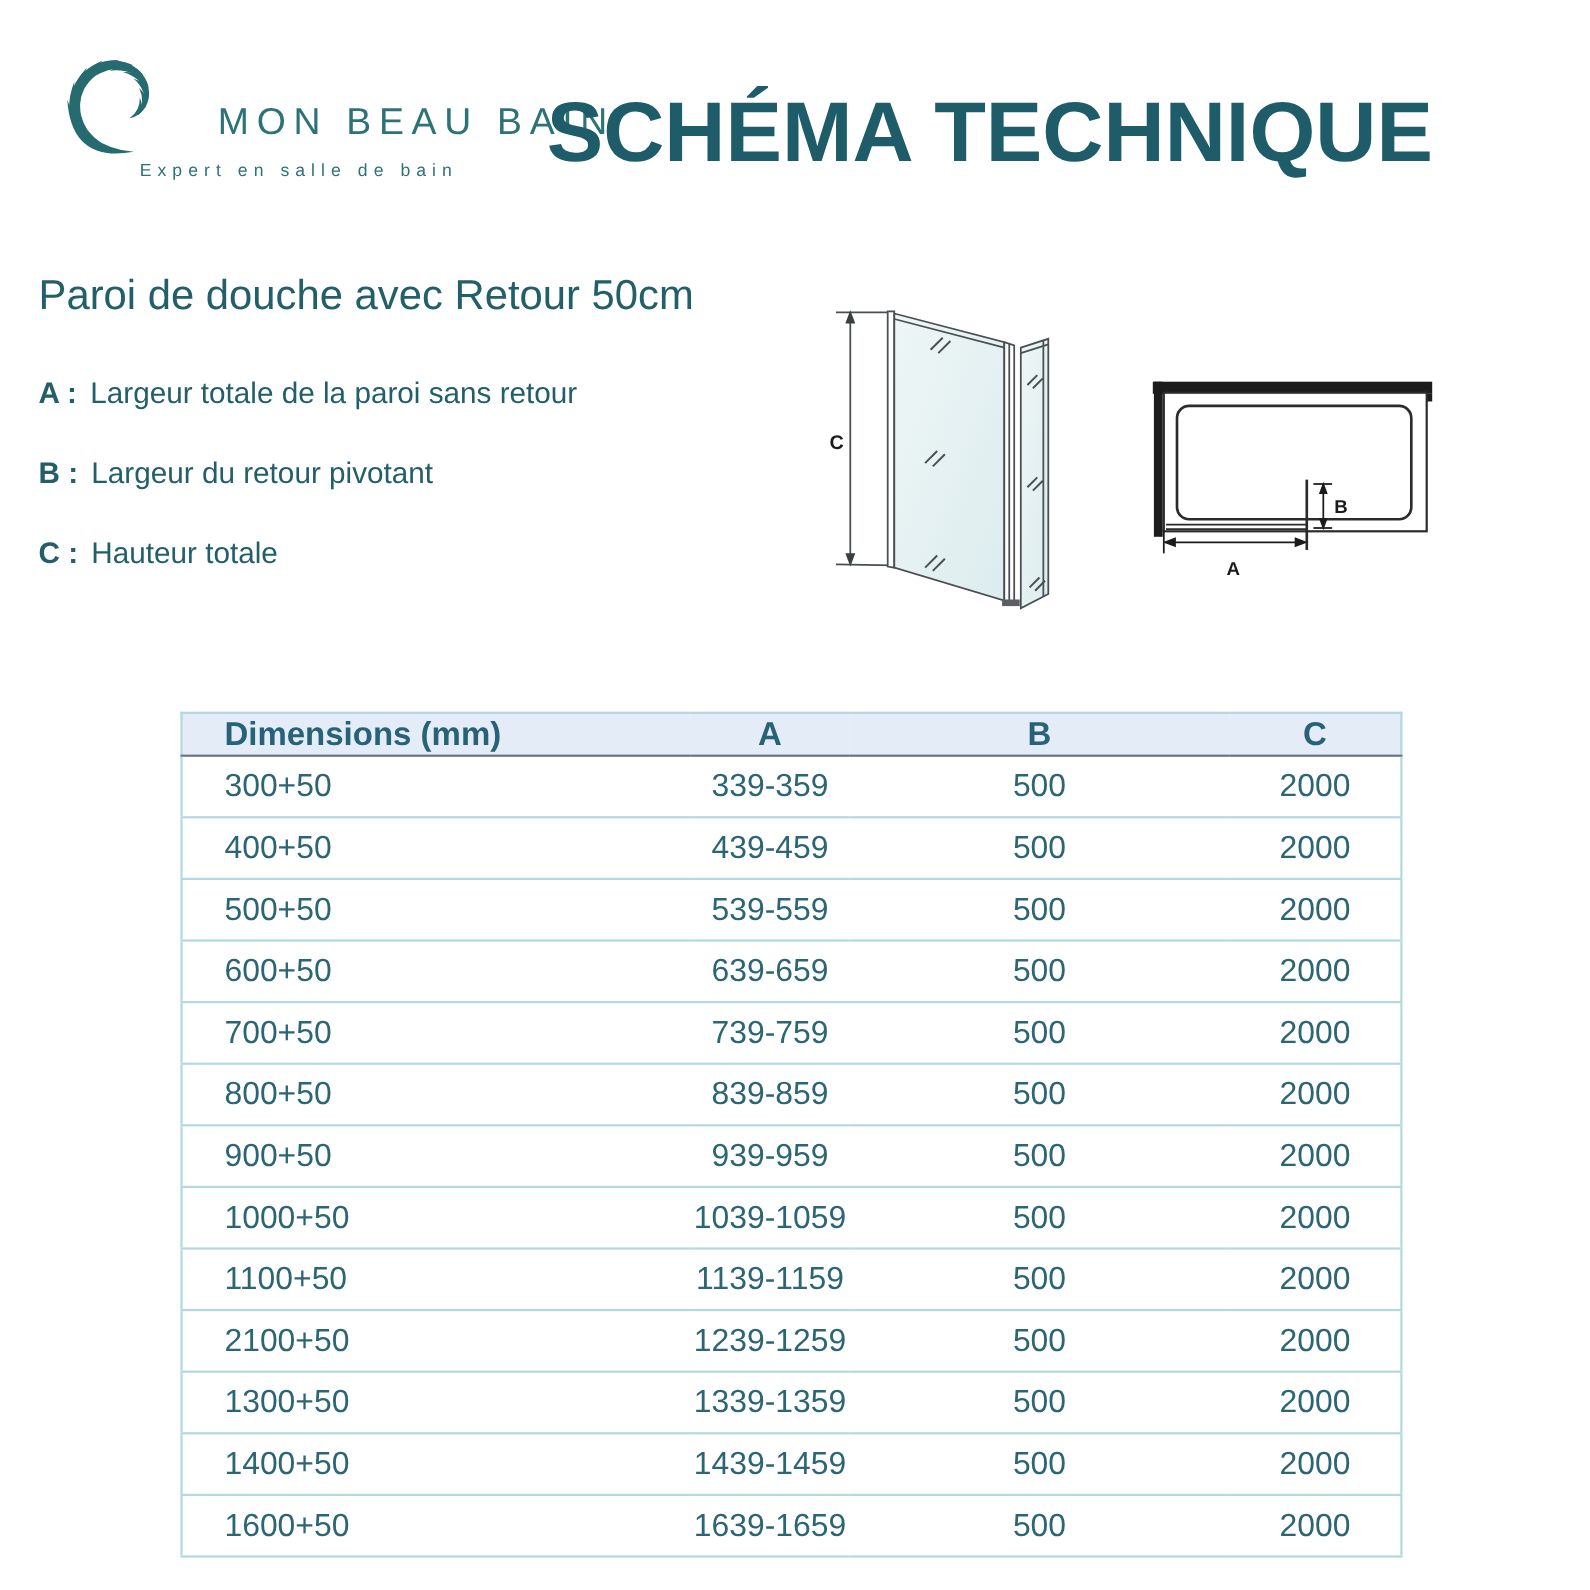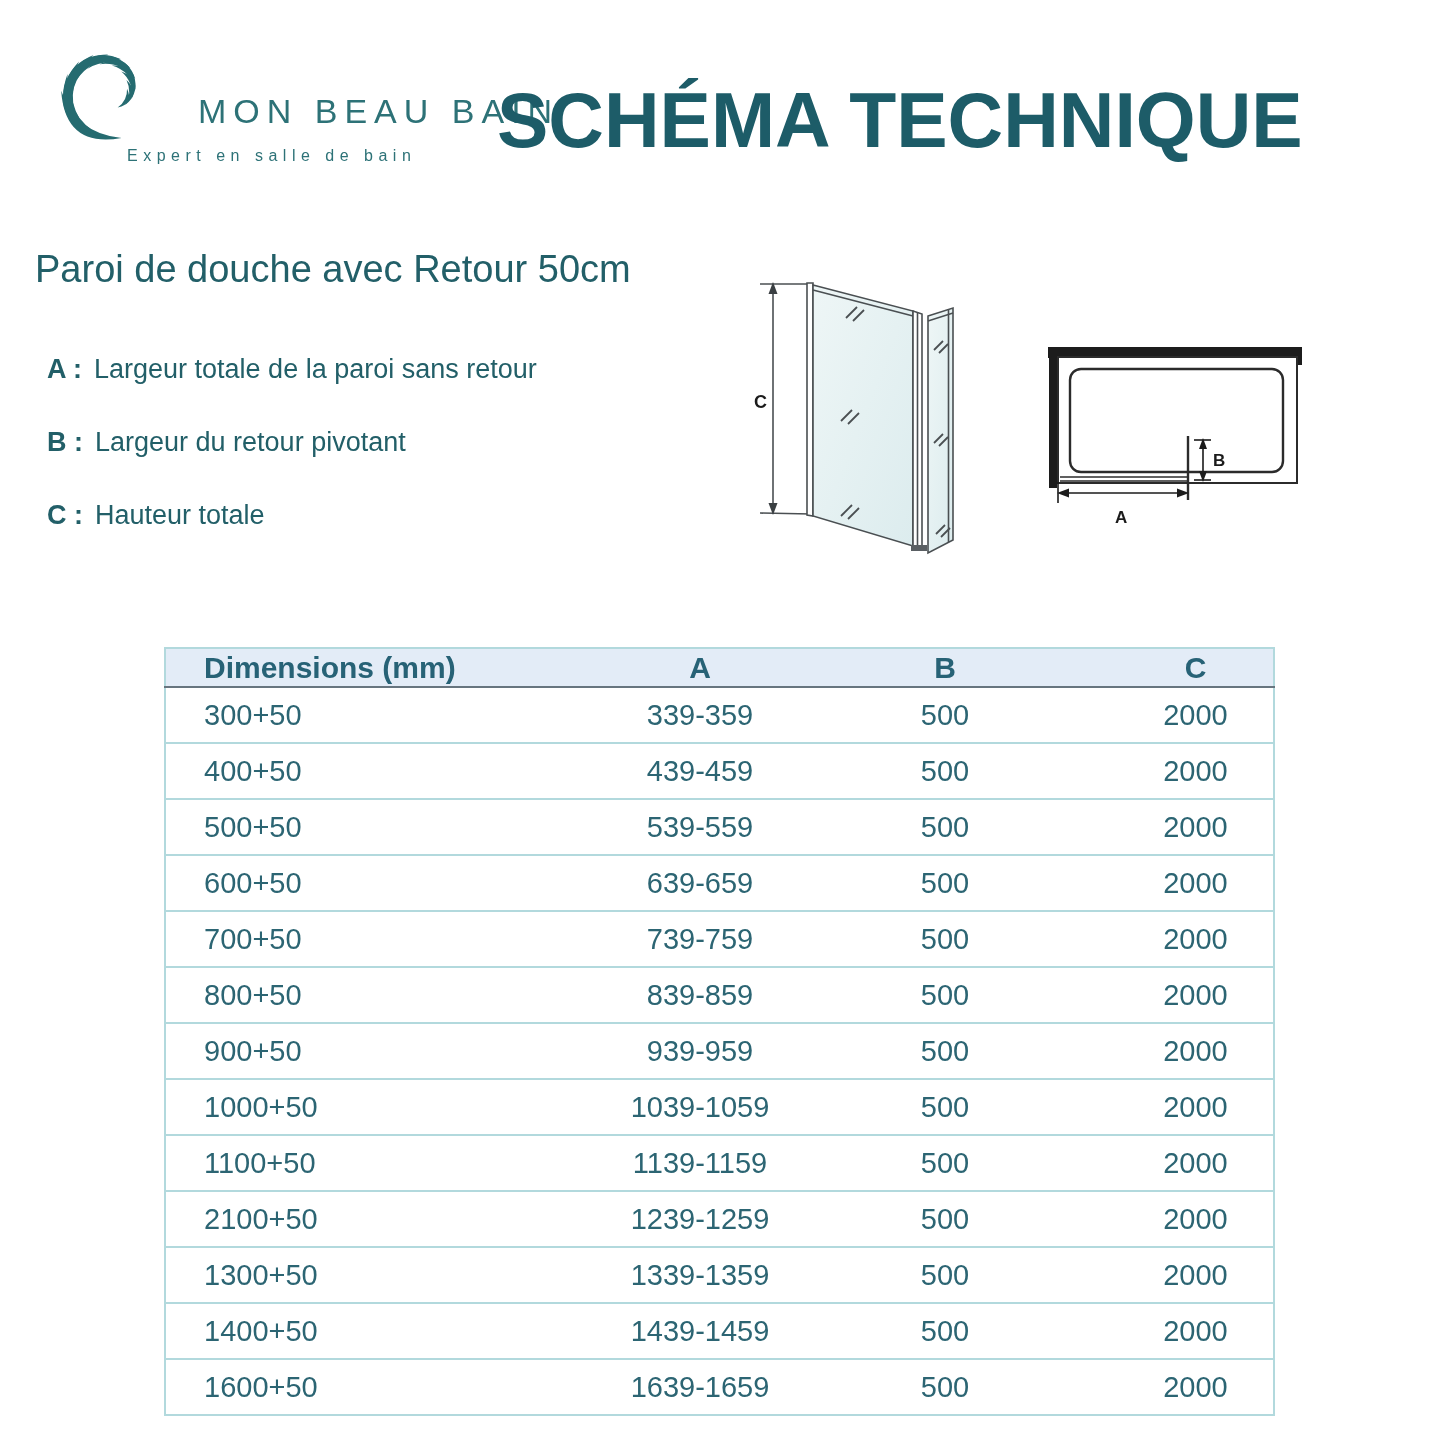--- a/index.html
+++ b/index.html
@@ -21,21 +21,21 @@
   .main-title{
     position:absolute;left:497px;top:76px;width:870px;
     font-size:77px;font-weight:800;color:#1d5c68;letter-spacing:0px;
     white-space:nowrap;
   }
   
   .subtitle{
     position:absolute;left:35px;top:248px;font-size:38px;color:#225f68;
     white-space:nowrap;
   }
-  .legend{position:absolute;left:35px;top:342px;list-style:none;margin:12px;padding:0;}
+  .legend{position:absolute;left:35px;top:342px;list-style:none;margin:0;padding:0;}
   .legend li{margin:0 0 42px 0;font-size:27px;color:#225f68;white-space:nowrap;}
   .legend .key{font-weight:bold;margin-right:12px;}
   
   .front-view{position:absolute;left:745px;top:268px;width:265px;height:330px;}
   .top-view{position:absolute;left:1030px;top:330px;width:300px;height:250px;}
   
   .dim-table{
     position:absolute;left:164px;top:647px;width:1109px;
     border-collapse:collapse;table-layout:fixed;
     border:2px solid #b2d9dd;

